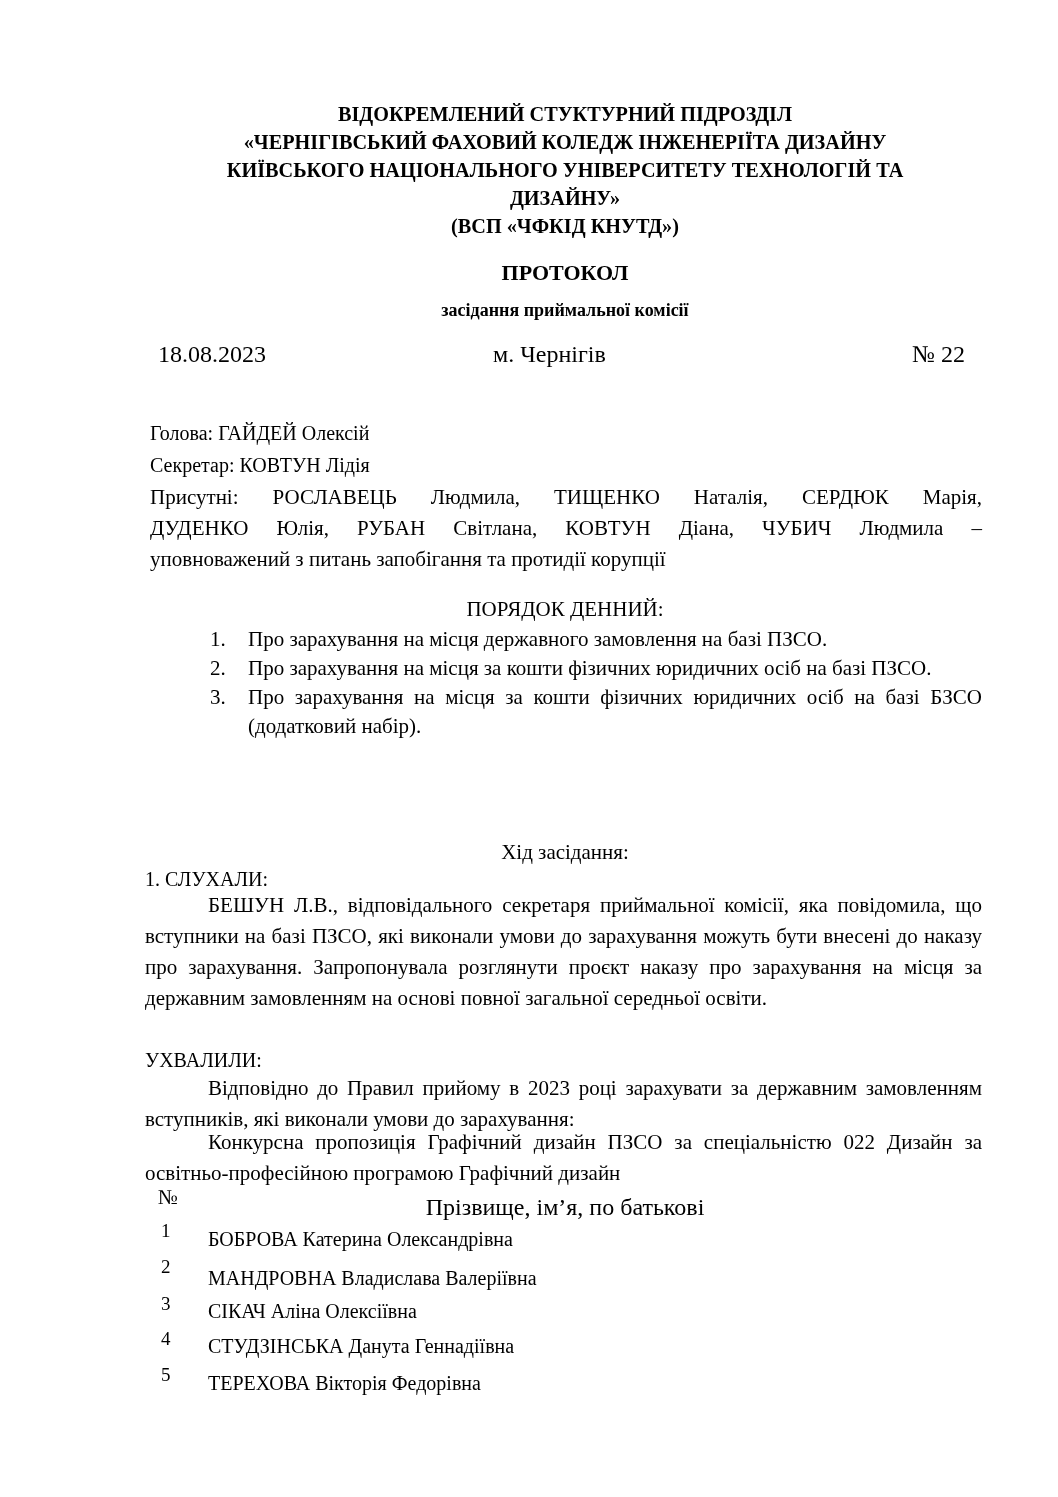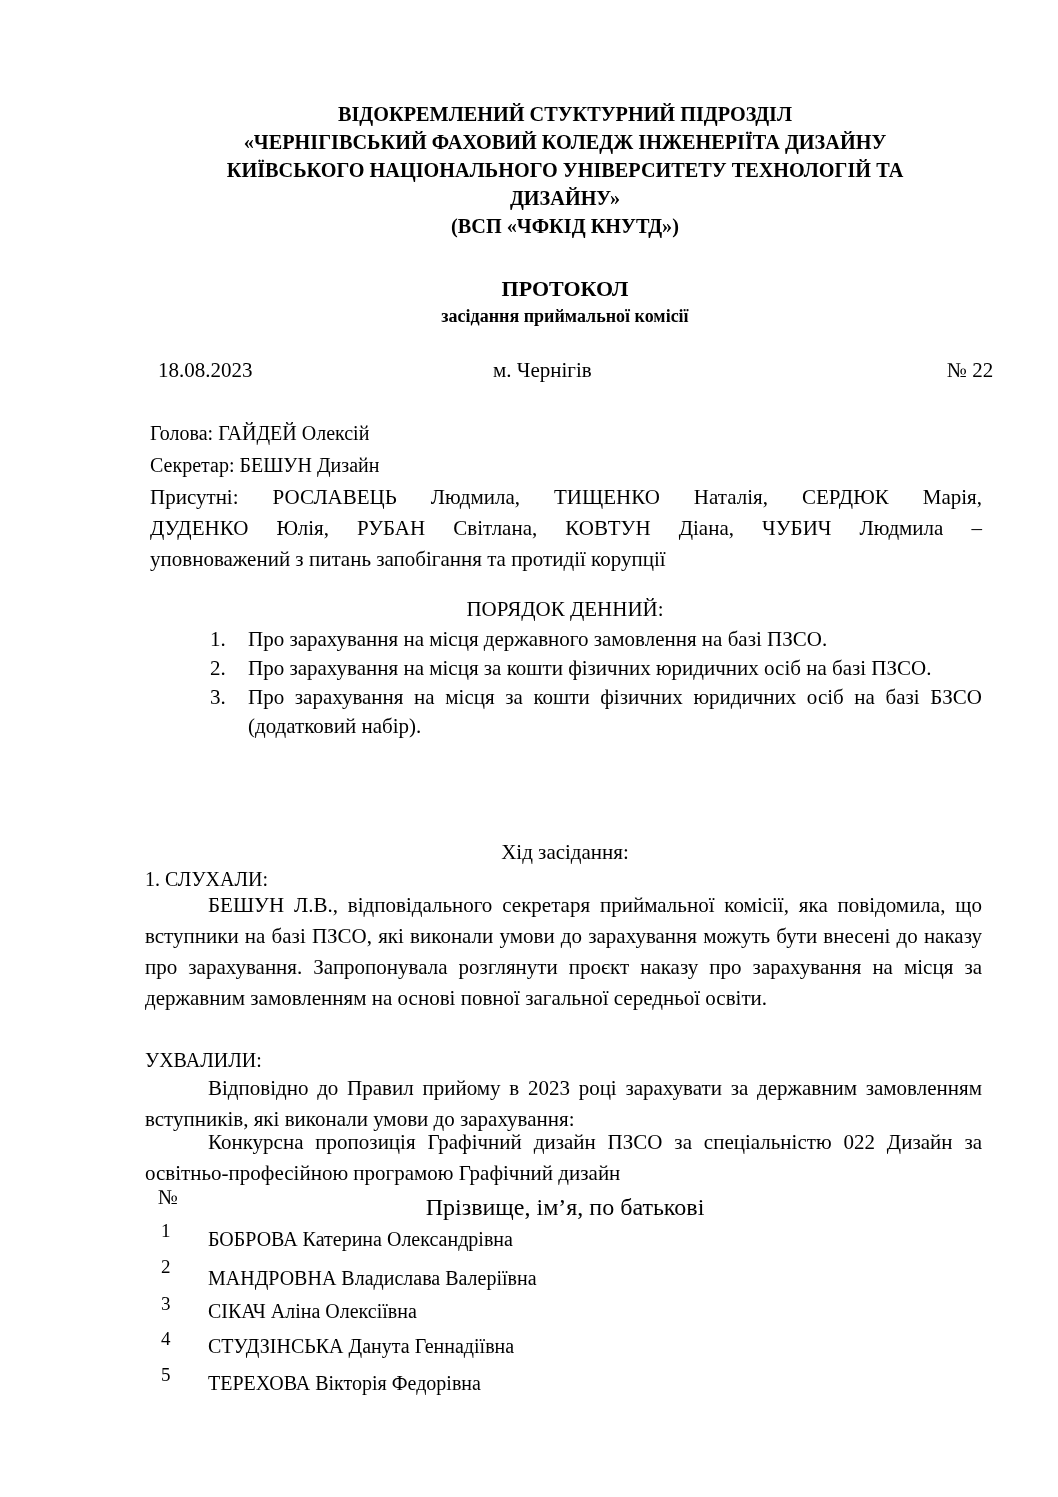--- a/index.html
+++ b/index.html
@@ -8,31 +8,31 @@
     font-family: "Liberation Serif", "DejaVu Serif", serif;
     color: #000000;
   }
   .page { position: absolute; left: 0; top: 0; width: 1058px; height: 1229px; }
   .header {
     position: absolute; left: 140px; width: 850px; top: 100px;
     text-align: center; font-weight: bold; font-size: 22px; line-height: 28px;
     transform: scaleX(0.92); transform-origin: center top;
   }
   .title {
-    position: absolute; left: 140px; width: 850px; top: 276px;
+    position: absolute; left: 140px; width: 850px; top: 260px;
     text-align: center; font-weight: bold; font-size: 22px;
   }
   .subtitle {
     position: absolute; left: 140px; width: 850px; top: 300px;
-    text-align: center; font-weight: bold; font-size: 18px; margin-top: 6px;
+    text-align: center; font-weight: bold; font-size: 18px;
   }
-  .meta-row { position: absolute; top: 358px; font-size: 21px; font-family: Liberation Serif, serif; }
+  .meta-row { position: absolute; top: 341px; font-size: 24px; font-family: Liberation Serif, serif; }
   .meta-date { left: 158px; }
   .meta-city { left: 493px; }
-  .meta-num { left: 912px; margin-left: 35px; }
+  .meta-num { left: 912px; }
   .body-text { font-size: 20px; line-height: 31px; }
   .line { position: absolute; left: 150px; }
   .justify {
     position: absolute; left: 150px; width: 832px; text-align: justify;
     text-align-last: left; font-size: 21px; line-height: 31px;
   }
   .justify.full { text-align-last: justify; }
   .center-line { position: absolute; left: 140px; width: 850px; text-align: center; font-size: 21px; font-family: Liberation Serif, serif; }
   .agenda { position: absolute; left: 210px; width: 772px; font-size: 21px; line-height: 29px; }
   .agenda-item { position: relative; padding-left: 38px; text-align: justify; }
@@ -57,21 +57,21 @@
   </div>
 
   <div class="title">ПРОТОКОЛ</div>
   <div class="subtitle">засідання приймальної комісії</div>
 
   <div class="meta-row meta-date">18.08.2023</div>
   <div class="meta-row meta-city">м. Чернігів</div>
   <div class="meta-row meta-num">№ 22</div>
 
   <div class="line body-text" style="top:418px">Голова: ГАЙДЕЙ Олексій</div>
-  <div class="line body-text" style="top:450px">Секретар: БЕШУН Дизайн</div>
+  <div class="line body-text" style="top:450px">Секретар: КОВТУН Лідія</div>
   <div class="justify full" style="top:482px">Присутні: РОСЛАВЕЦЬ Людмила, ТИЩЕНКО Наталія, СЕРДЮК Марія,</div>
   <div class="justify full" style="top:513px">ДУДЕНКО Юлія, РУБАН Світлана, КОВТУН Діана, ЧУБИЧ Людмила –</div>
   <div class="justify" style="top:544px">уповноважений з питань запобігання та протидії корупції</div>
 
   <div class="center-line" style="top:597px">ПОРЯДОК ДЕННИЙ:</div>
   <div class="agenda" style="top:625px">
     <div class="agenda-item">
       <span class="num">1.</span>
       <span>Про зарахування на місця державного замовлення на базі ПЗСО.</span>
     </div>

